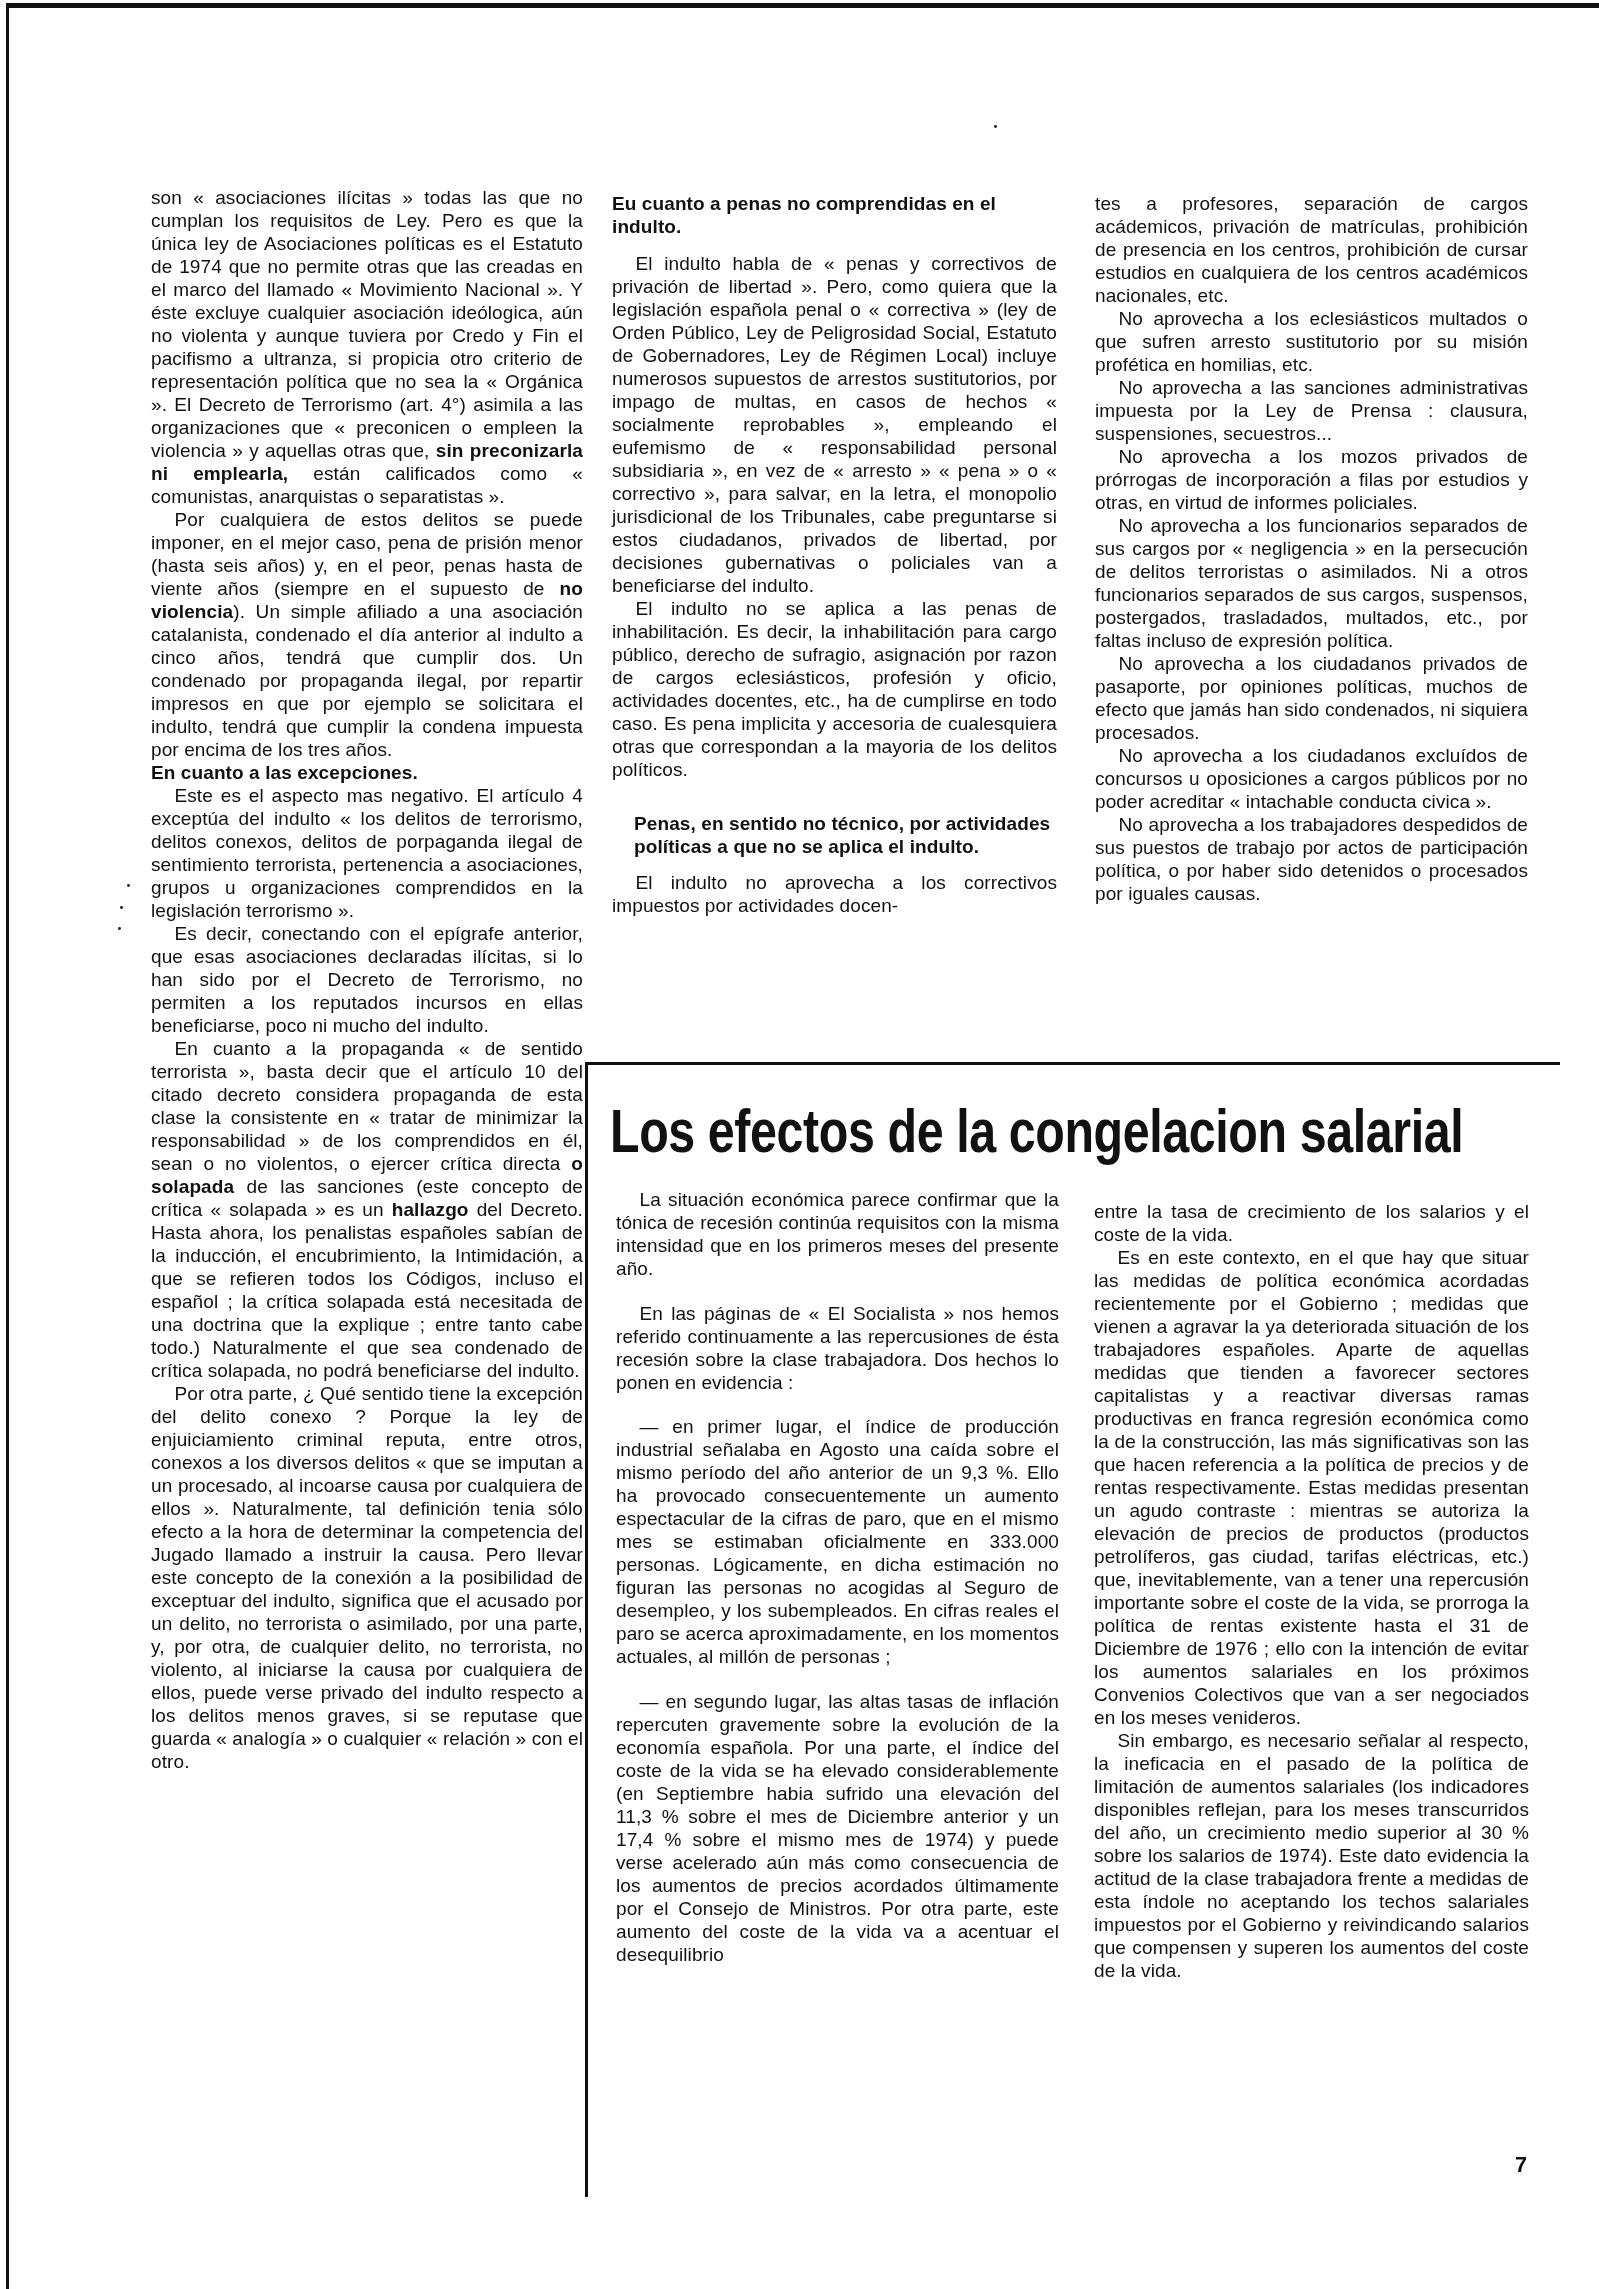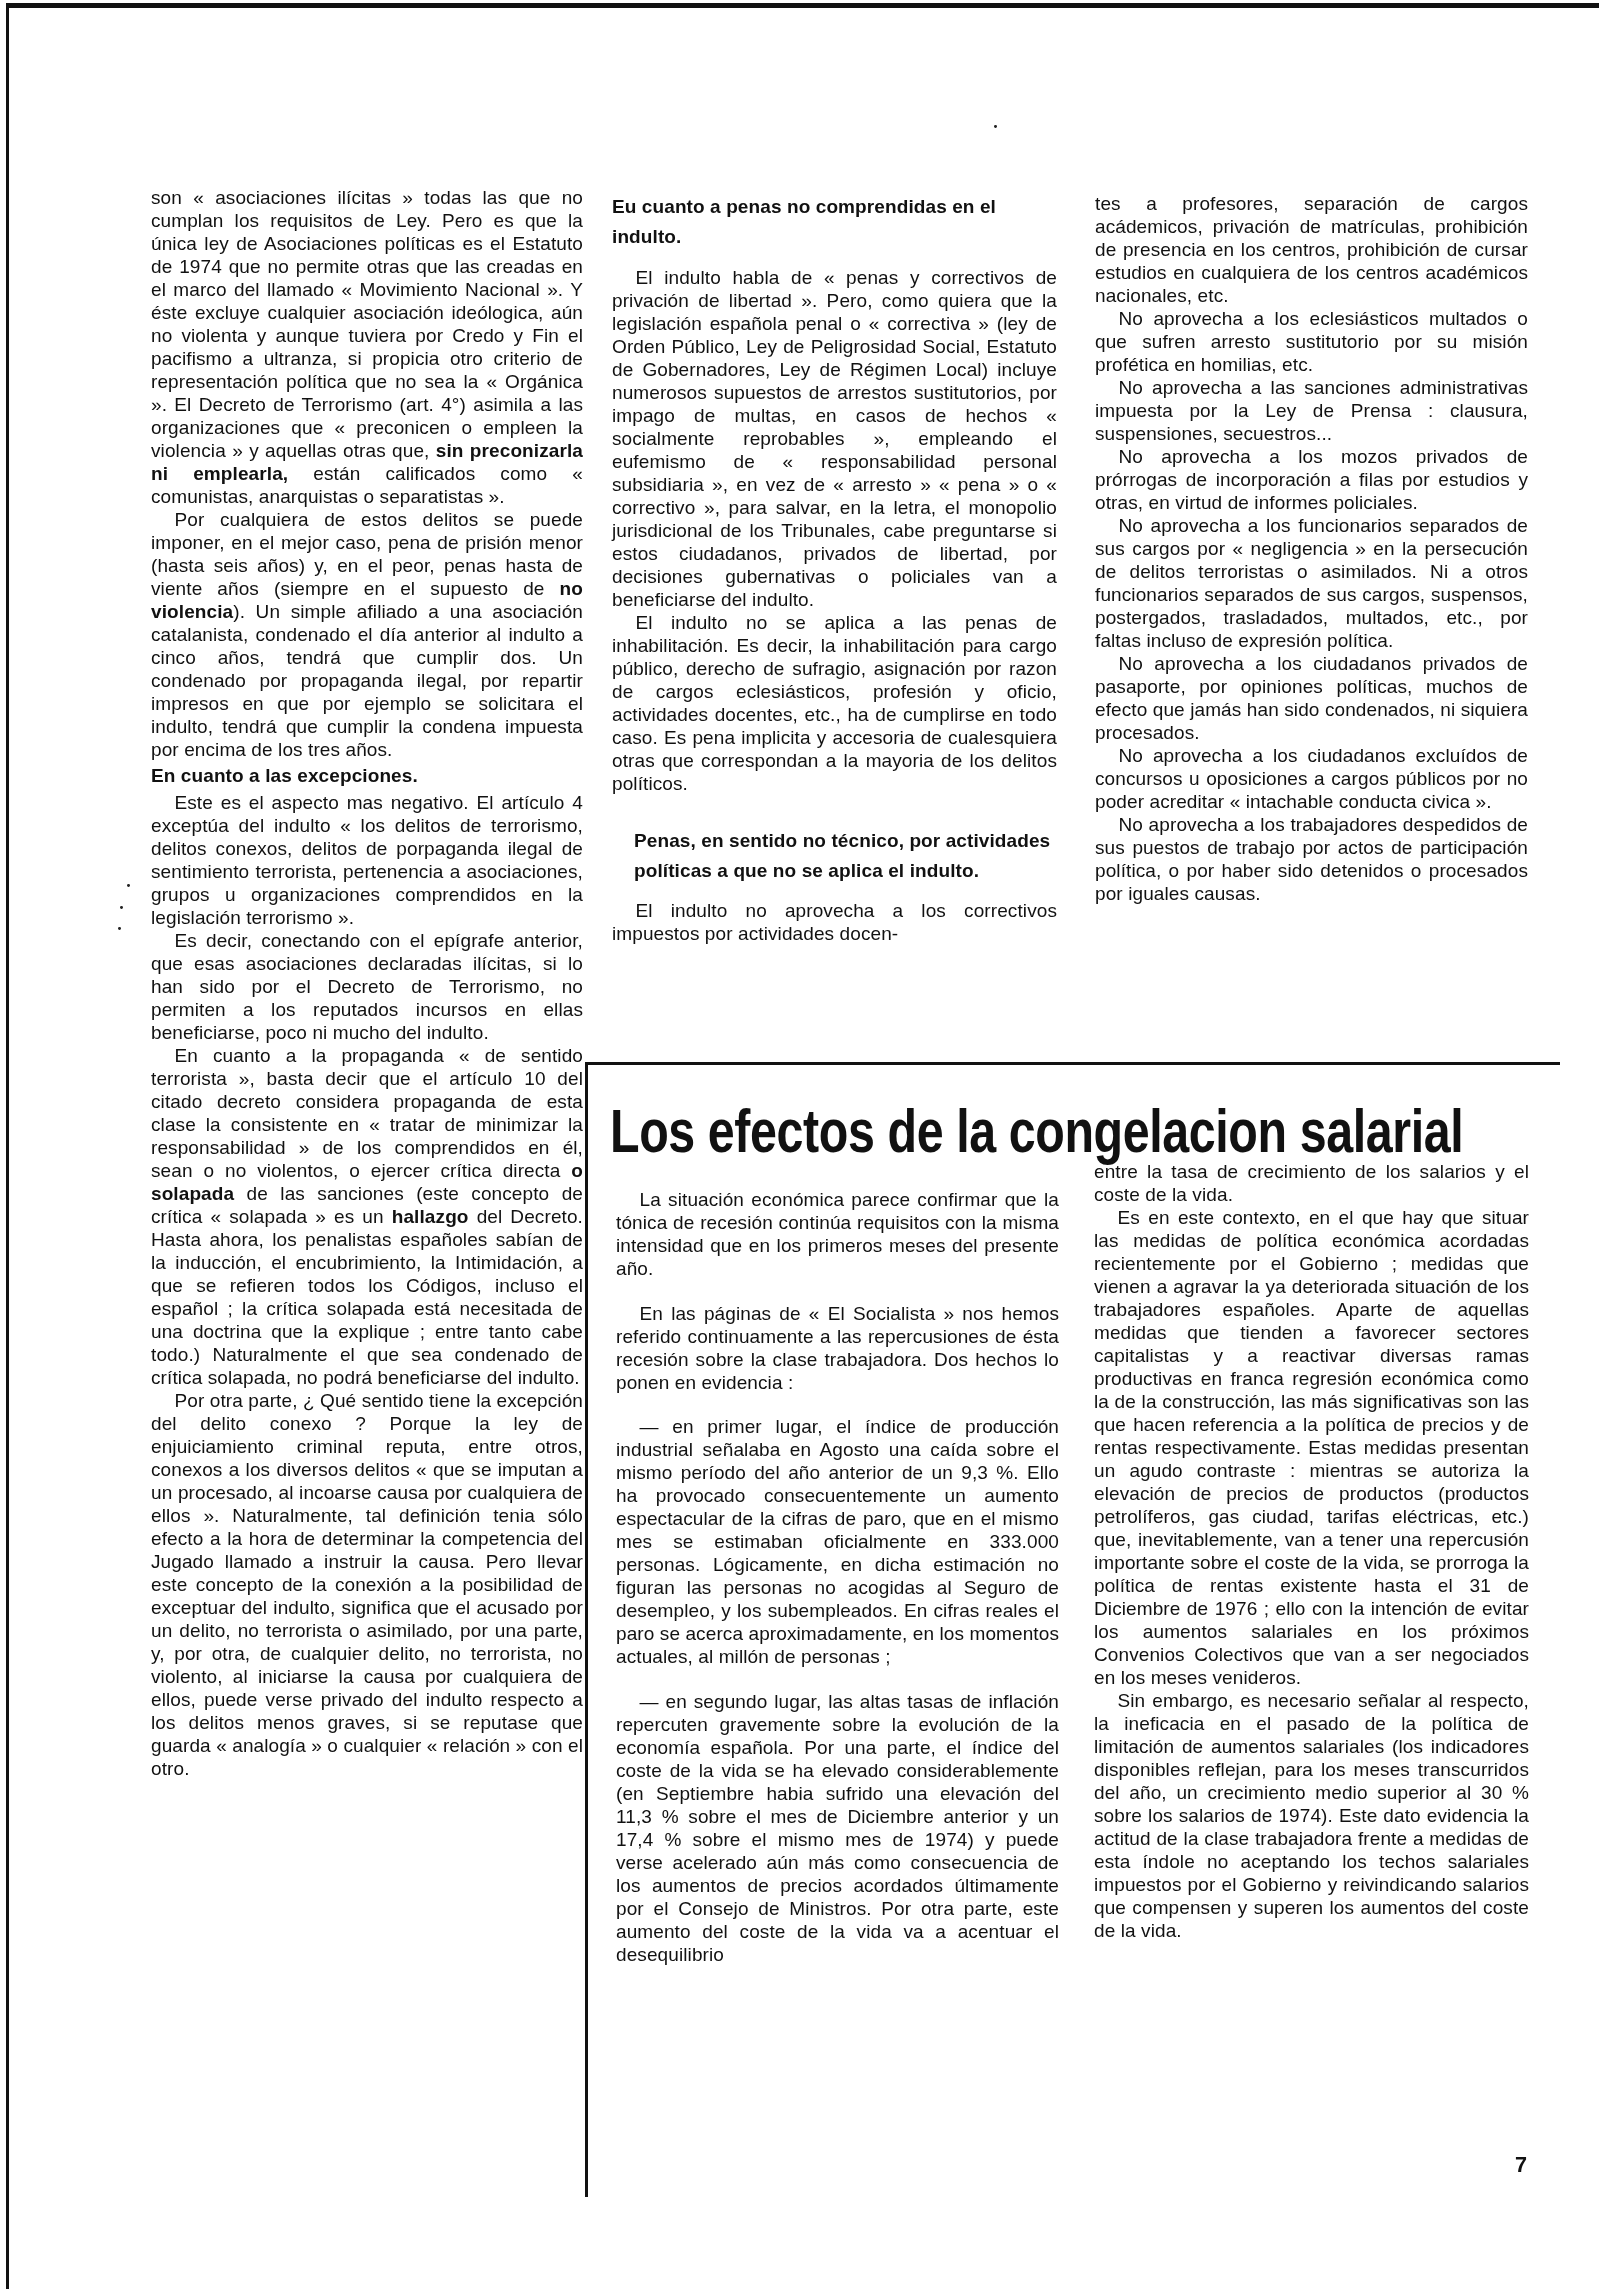--- a/index.html
+++ b/index.html
@@ -16,21 +16,21 @@
     letter-spacing: 0.1px;
   }
   .col p { margin: 0; text-indent: 23.5px; }
   .col p.noindent { text-indent: 0; }
   .col p.gap { margin-top: 21.6px; }
   .col h3 {
     margin: 0;
     font-family: "Liberation Sans", sans-serif;
     font-weight: bold;
     font-size: 19px;
-    line-height: 30px;
+    line-height: 23px;
     text-align: left;
   }
   .col h3.block { margin-bottom: 13.7px; }
   .col h3.spaced { margin-top: 31px; margin-left: 22px; }
   .col b { font-weight: bold; }
   #col-a { left: 131px; top: 186px; width: 432px; margin-left: 20px; }
   #col-b { left: 612px; top: 192px; width: 445px; }
   #col-c { left: 1095px; top: 192px; width: 433px; }
   .box-top { position: absolute; left: 585px; top: 1062px; width: 975px; height: 2.9px; background: #111; }
   .box-left { position: absolute; left: 585px; top: 1062px; width: 2.9px; height: 1135px; background: #111; }
@@ -39,21 +39,21 @@
     font-family: "Liberation Sans", sans-serif;
     font-weight: bold;
     font-size: 62px;
     line-height: 69px;
     transform: scaleX(0.78);
     transform-origin: left top;
     white-space: nowrap;
     letter-spacing: -0.5px;
   }
   #col-d { left: 616px; top: 1188px; width: 443px; }
-  #col-e { left: 1094px; top: 1160px; width: 435px; }
+  #col-e { left: 1094px; top: 1200px; width: 435px; }
   .page-number {
     position: absolute; left: 1515px; top: 2152px;
     font-family: "Liberation Sans", sans-serif; font-weight: bold; font-size: 21.6px;
   }
   .speck { position: absolute; width: 2.9px; height: 2.9px; background: #222; border-radius: 50%; }
 </style>
 </head>
 <body>
 
 <div class="page-frame-top"></div>

